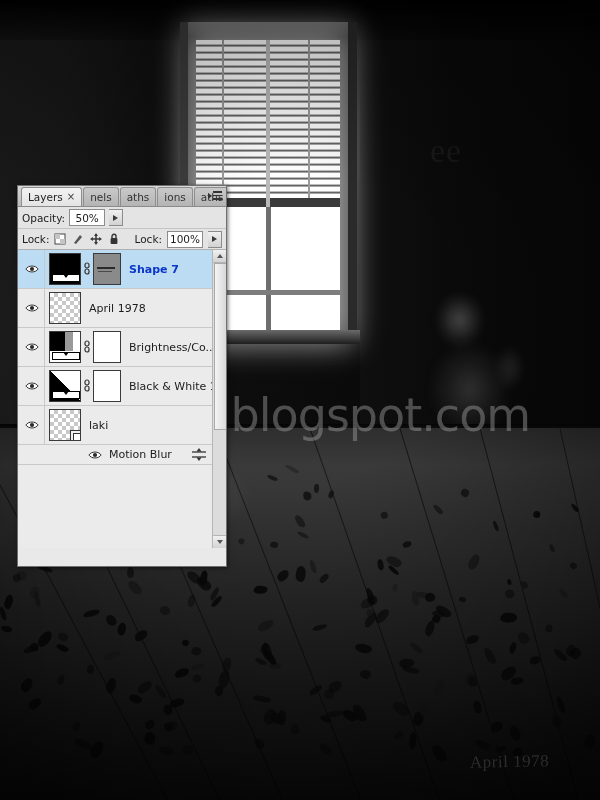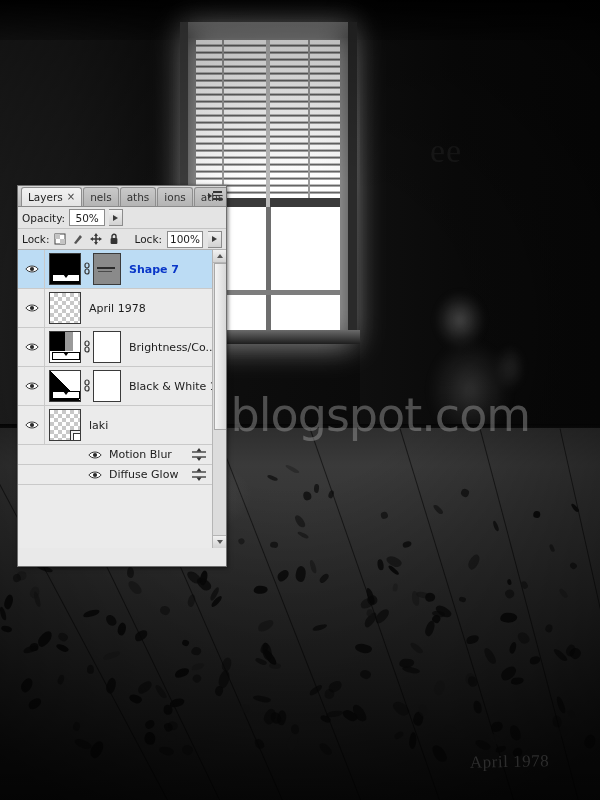--- a/index.html
+++ b/index.html
@@ -710,33 +710,20 @@
       </svg>
       <span>Motion Blur</span>
       <svg class="fx-settings" viewBox="0 0 14 13">
         <line x1="0" y1="4" x2="14" y2="4" stroke="#333" stroke-width="1.3"></line>
         <line x1="0" y1="9" x2="14" y2="9" stroke="#333" stroke-width="1.3"></line>
         <path d="M7 0 L9.5 3.4 H4.5 Z" fill="#333"></path>
         <path d="M7 13 L4.5 9.6 H9.5 Z" fill="#333"></path>
       </svg>
     </div>
 
-    <div class="filterrow">
-      <svg class="eye" viewBox="0 0 16 11">
-        <path d="M1 5.5 C4 1, 12 1, 15 5.5 C12 10, 4 10, 1 5.5 Z" fill="#fff" stroke="#2b2b2b" stroke-width="1.1"></path>
-        <circle cx="8" cy="5.5" r="2.4" fill="#2b2b2b"></circle>
-      </svg>
-      <span>Diffuse Glow</span>
-      <svg class="fx-settings" viewBox="0 0 14 13">
-        <line x1="0" y1="4" x2="14" y2="4" stroke="#333" stroke-width="1.3"></line>
-        <line x1="0" y1="9" x2="14" y2="9" stroke="#333" stroke-width="1.3"></line>
-        <path d="M7 0 L9.5 3.4 H4.5 Z" fill="#333"></path>
-        <path d="M7 13 L4.5 9.6 H9.5 Z" fill="#333"></path>
-      </svg>
-    </div>
 
 
     <div class="vscroll">
       <div class="vs-up">
           <span class="t"></span>
         </div>
       <div class="vs-thumb"></div>
       <div class="vs-down">
           <span class="t"></span>
         </div>

